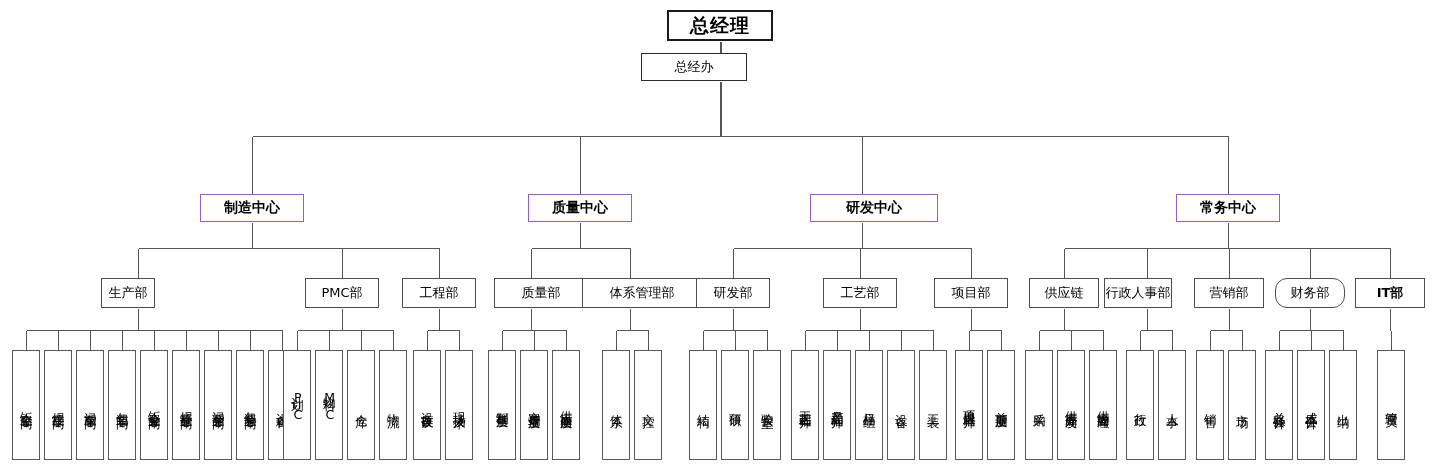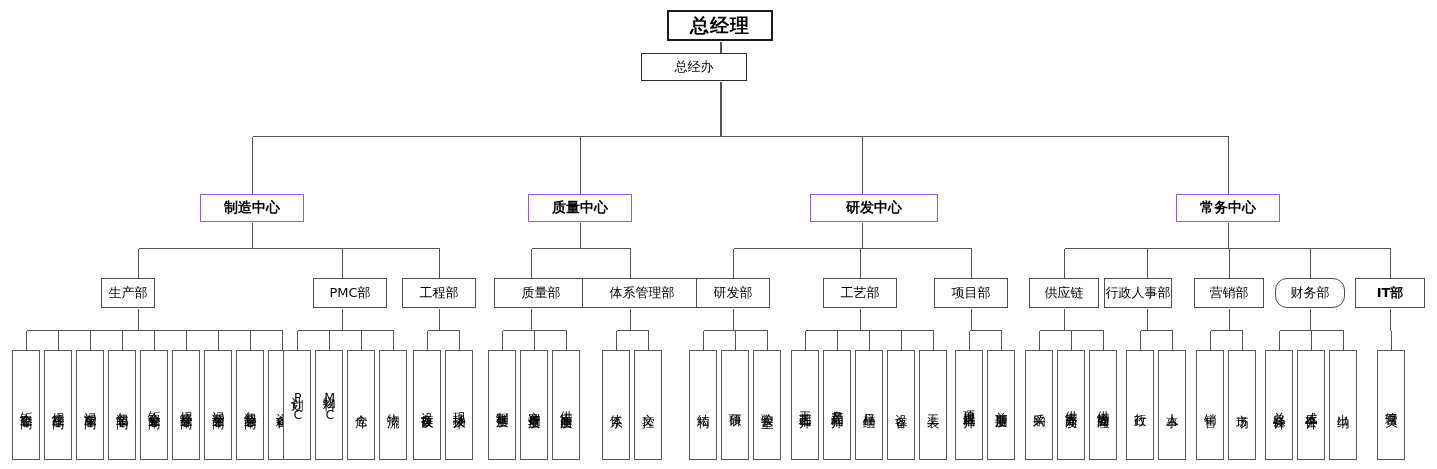--- a/index.html
+++ b/index.html
@@ -193,21 +193,21 @@
       </div>
       <div class="node lvl2" style="left: 810px; top: 194px; width: 128px; height: 28px;">
         <span class="hlabel">研发中心</span>
       </div>
       <div class="node lvl2" style="left: 1176px; top: 194px; width: 104px; height: 28px;">
         <span class="hlabel">常务中心</span>
       </div>
       <div class="node lvl3" style="left: 101px; top: 278px; width: 54px; height: 30px;">
         <span class="hlabel">生产部</span>
       </div>
-      <div class="node lvl3" style="left: 313px; top: 278px; width: 74px; height: 30px;">
+      <div class="node lvl3" style="left: 305px; top: 278px; width: 74px; height: 30px;">
         <span class="hlabel">PMC部</span>
       </div>
       <div class="node lvl3" style="left: 402px; top: 278px; width: 74px; height: 30px;">
         <span class="hlabel">工程部</span>
       </div>
       <div class="node lvl3" style="left: 494px; top: 278px; width: 94px; height: 30px;">
         <span class="hlabel">质量部</span>
       </div>
       <div class="node lvl3" style="left: 582px; top: 278px; width: 120px; height: 30px;">
         <span class="hlabel">体系管理部</span>

